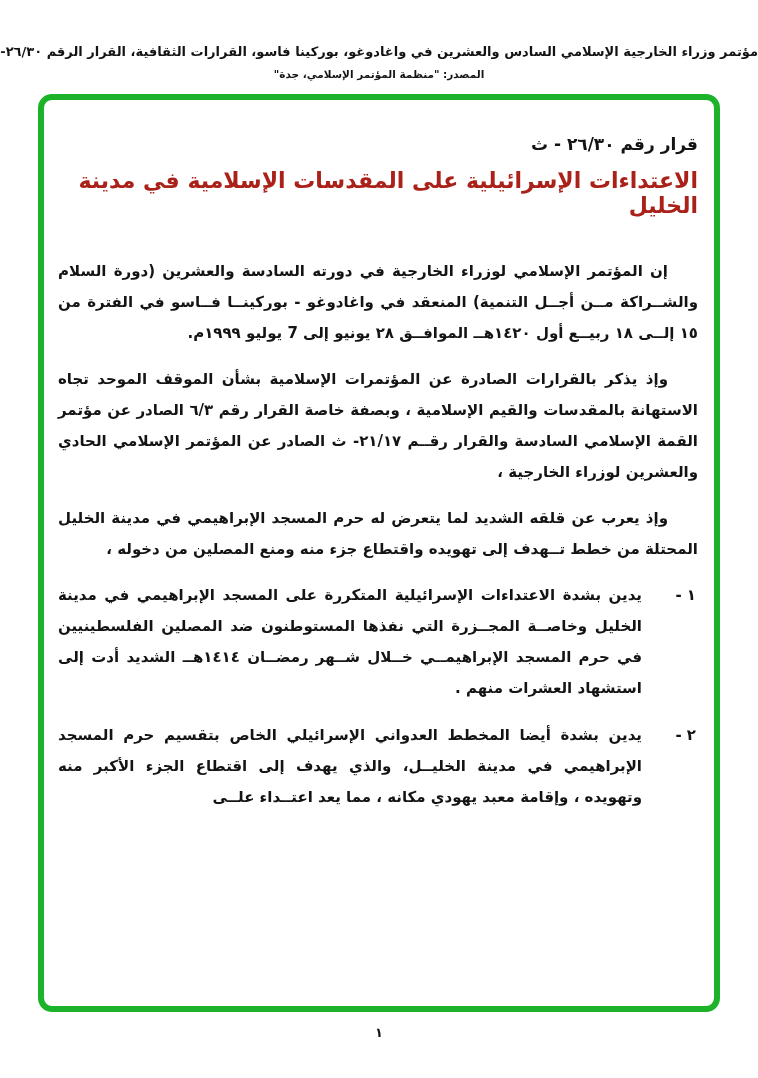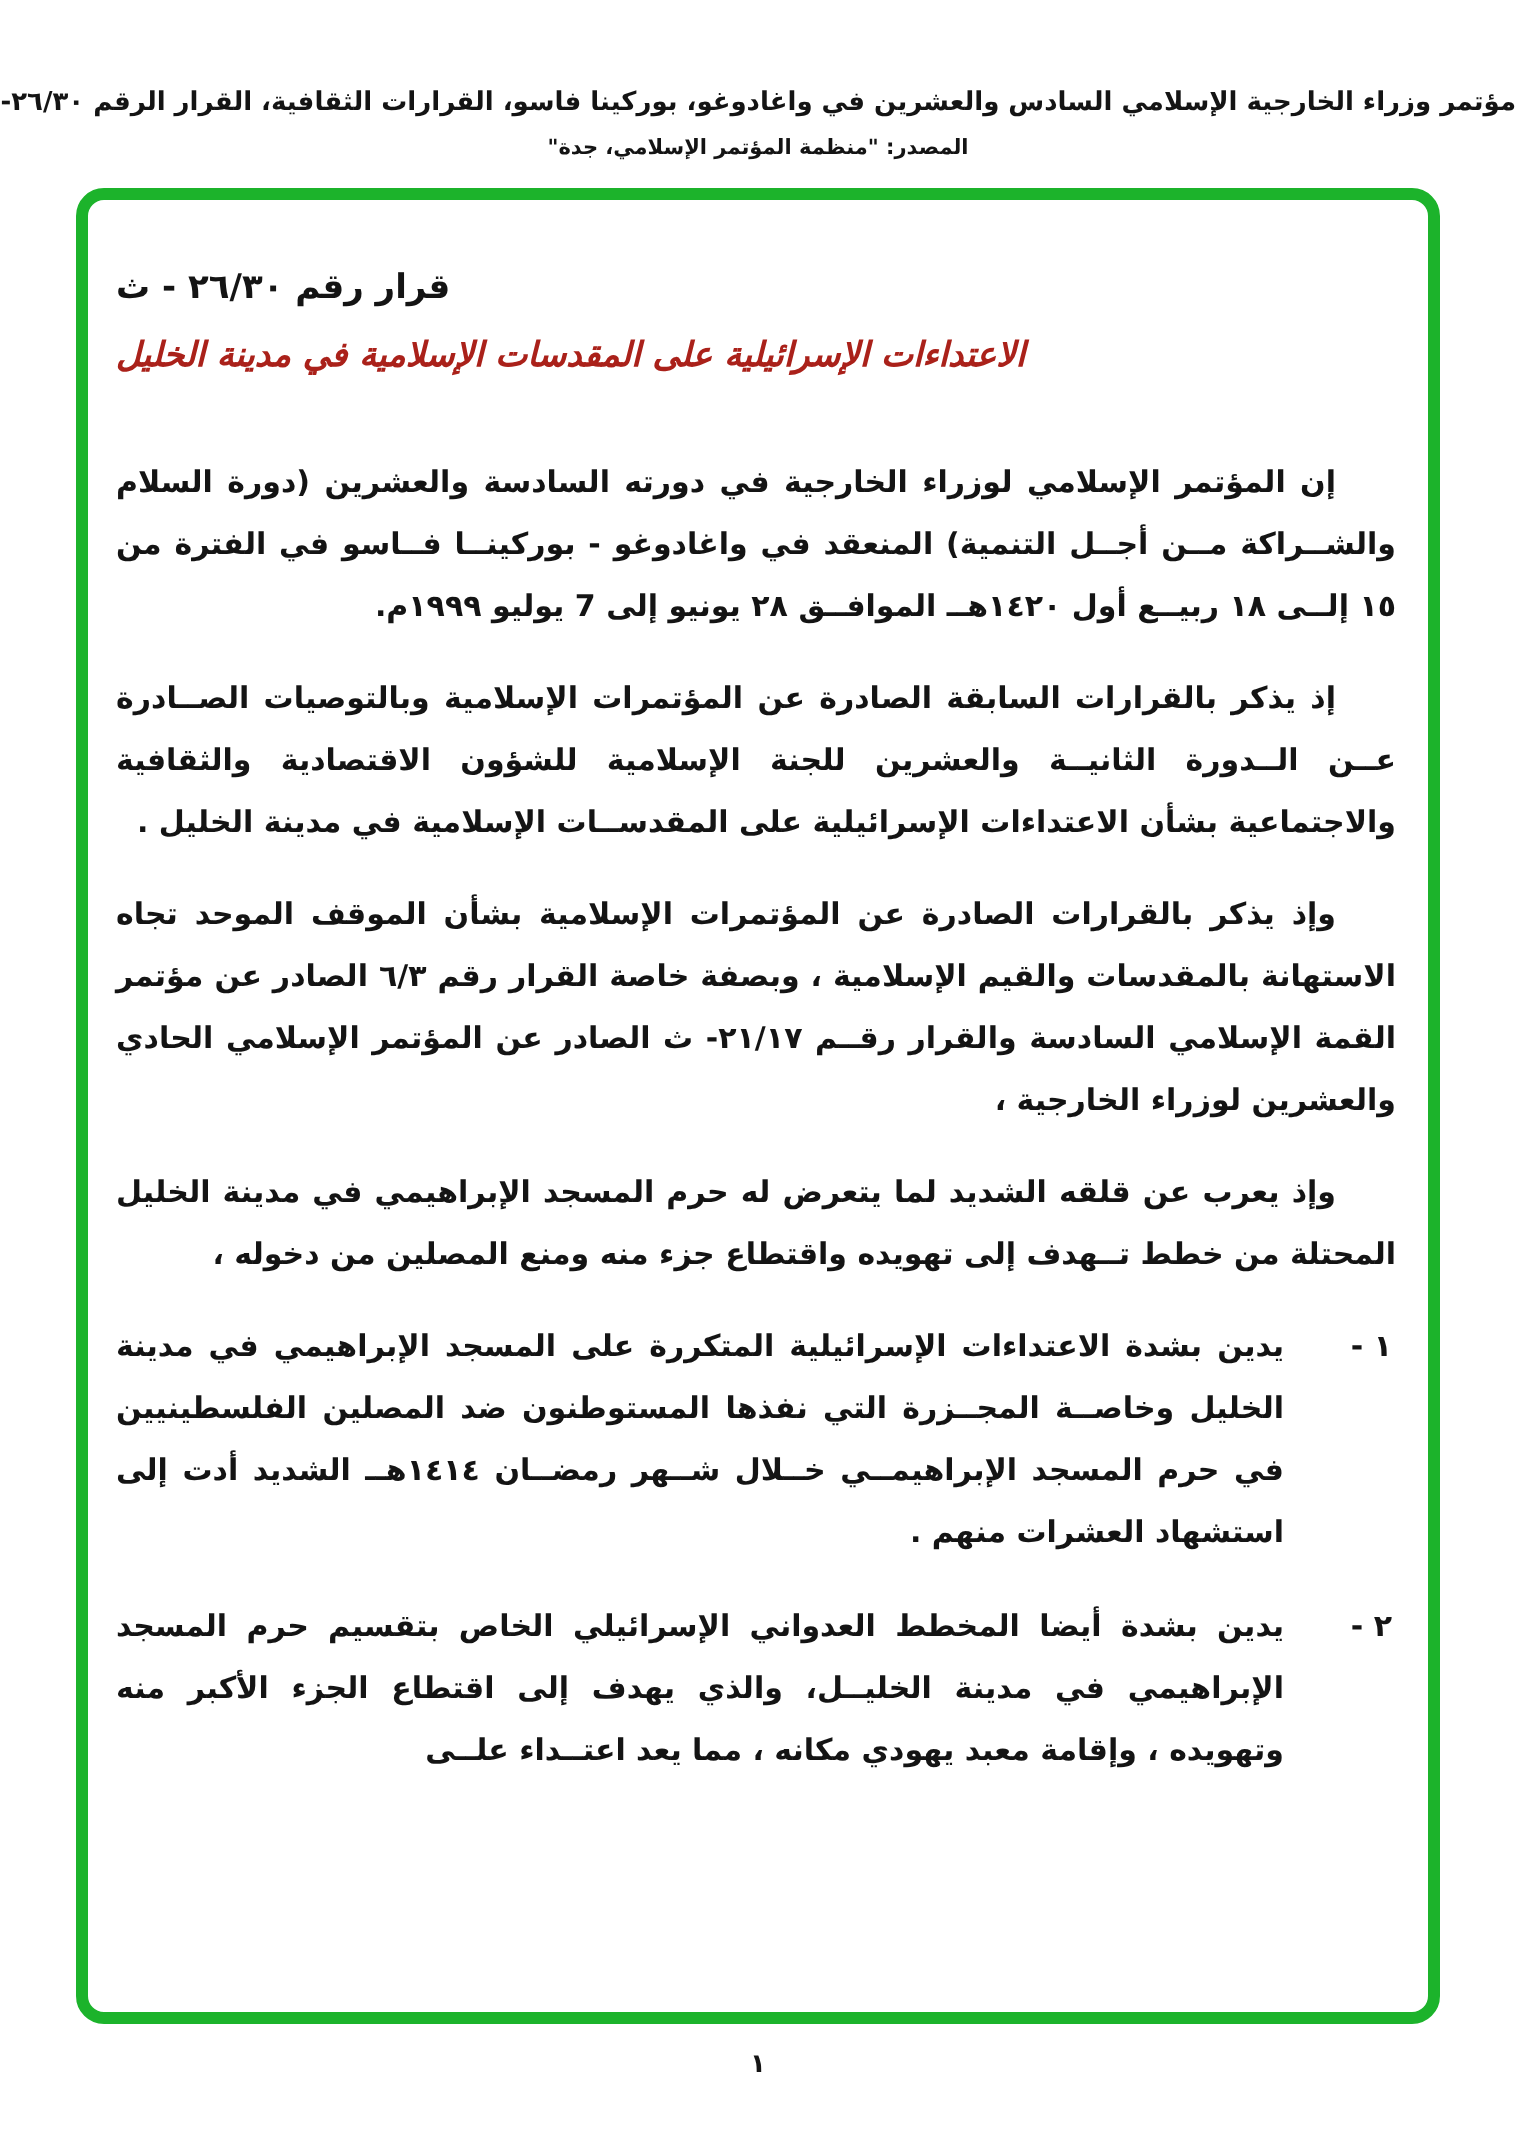--- a/index.html
+++ b/index.html
@@ -28,24 +28,24 @@
   }
   .doc-box {
     width: 682px;
     height: 918px;
     margin: 14px auto 0 auto;
     border: 6px solid var(--green, #1cb32b);
     border-radius: 14px;
     padding: 30px 16px 8px 14px;
     overflow: hidden;
   }
-  .title-block { text-align: left; }
+  .title-block { text-align: right; }
   .title-number { font-size: 17px; margin: 4px 0 0 0; }
   .title-subject-word { font-size: 17px; margin: 16px 0 0 0; }
-  .title-subject { font-size: 17px; margin: 14px 0 0 0; color: var(--red, #aa211a); font-style: italic; }
+  .title-subject { font-size: 22px; margin: 14px 0 0 0; color: var(--red, #aa211a); }
   .body-text {
     margin-top: 38px;
     font-size: 15px;
     line-height: 31px;
     text-align: justify;
   }
   p.para {
     margin: 0 0 15px 0;
     text-indent: 30px;
     text-align: justify;
@@ -79,21 +79,20 @@
 
 <div class="doc-box">
 
   <div class="title-block">
     <div class="title-number">قرار رقم ٢٦/٣٠ - ث</div>
     <div class="title-subject">الاعتداءات الإسرائيلية على المقدسات الإسلامية في مدينة الخليل</div>
   </div>
 
   <div class="body-text">
     <p class="para">إن المؤتمر الإسلامي لوزراء الخارجية في دورته السادسة والعشرين (دورة السلام والشــراكة مــن أجــل التنمية) المنعقد في واغادوغو - بوركينــا فــاسو في الفترة من ١٥ إلــى ١٨ ربيــع أول ١٤٢٠هــ الموافــق ٢٨ يونيو إلى 7 يوليو ١٩٩٩م.</p>
-    <p class="para">إذ يذكر بالقرارات السابقة الصادرة عن المؤتمرات الإسلامية وبالتوصيات الصــادرة عــن الــدورة الثانيــة والعشرين للجنة الإسلامية للشؤون الاقتصادية والثقافية والاجتماعية بشأن الاعتداءات الإسرائيلية على المقدســات الإسلامية في مدينة الخليل .</p>
     <p class="para">وإذ يذكر بالقرارات الصادرة عن المؤتمرات الإسلامية بشأن الموقف الموحد تجاه الاستهانة بالمقدسات والقيم الإسلامية ، وبصفة خاصة القرار رقم ٦/٣ الصادر عن مؤتمر القمة الإسلامي السادسة والقرار رقــم ٢١/١٧- ث الصادر عن المؤتمر الإسلامي الحادي والعشرين لوزراء الخارجية ،</p>
     <p class="para">وإذ يعرب عن قلقه الشديد لما يتعرض له حرم المسجد الإبراهيمي في مدينة الخليل المحتلة من خطط تــهدف إلى تهويده واقتطاع جزء منه ومنع المصلين من دخوله ،</p>
 
     <div class="numbered-item">
       <div class="item-number">١ -</div>
       <div class="item-text">يدين بشدة الاعتداءات الإسرائيلية المتكررة على المسجد الإبراهيمي في مدينة الخليل وخاصــة المجــزرة التي نفذها المستوطنون ضد المصلين الفلسطينيين في حرم المسجد الإبراهيمــي خــلال شــهر رمضــان ١٤١٤هــ الشديد أدت إلى استشهاد العشرات منهم .</div>
     </div>
 
     <div class="numbered-item">
       <div class="item-number">٢ -</div>

